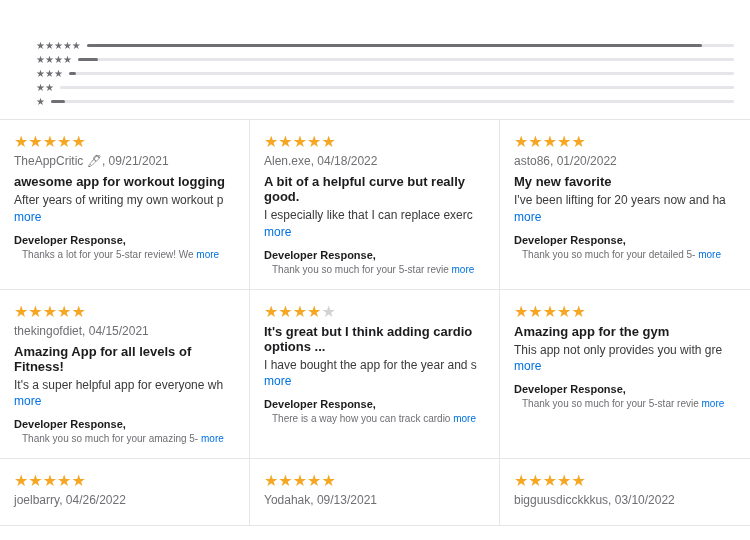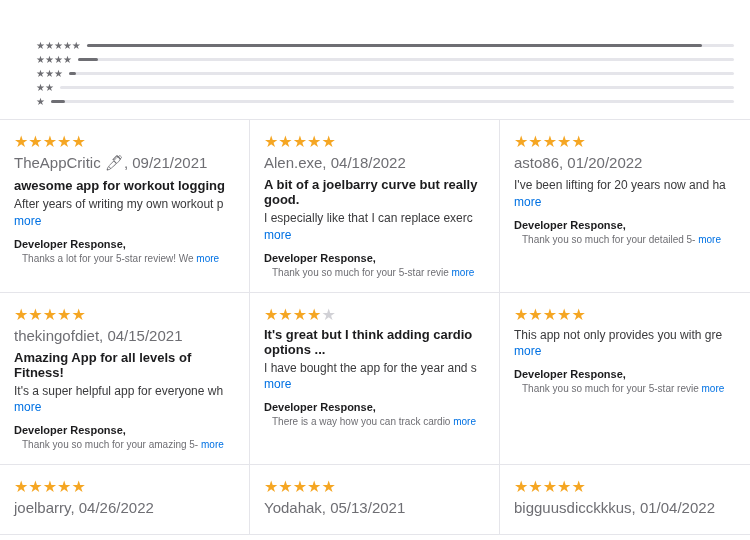--- a/index.html
+++ b/index.html
@@ -18,21 +18,21 @@
     .bars-section { flex: 1; display: flex; flex-direction: column; gap: 3px; padding-top: 4px; }
     .bar-row { display: flex; align-items: center; gap: 6px; }
     .bar-track { flex: 1; background: #e5e5ea; height: 3px; border-radius: 2px; }
     .bar-fill { height: 3px; border-radius: 2px; background: #6e6e73; }
 
     .reviews-grid { display: grid; grid-template-columns: repeat(3, 1fr); gap: 0; border-top: 1px solid #e5e5ea; }
     .review-card { padding: 12px 14px; border-right: 1px solid #e5e5ea; border-bottom: 1px solid #e5e5ea; }
     .review-card:nth-child(3n) { border-right: none; }
 
     .review-stars { font-size: 16px; color: #f5a623; margin-bottom: 3px; }
-    .review-meta { font-size: 15px; color: #6e6e73; margin-bottom: 6px; }
+    .review-meta { font-size: 12px; color: #6e6e73; margin-bottom: 6px; }
     .review-title { font-size: 13px; font-weight: 600; margin-bottom: 3px; }
     .review-body { font-size: 12px; color: #3a3a3c; line-height: 1.4; margin-bottom: 8px; }
     .review-body .more-link { color: #0071e3; cursor: pointer; }
     .dev-response-label { font-size: 11px; font-weight: 600; color: #1c1c1e; margin-bottom: 2px; }
     .dev-response-body { font-size: 10px; color: #6e6e73; line-height: 1.4; margin-left: 8px; }
     .dev-response-body .more-link { color: #0071e3; cursor: pointer; }
   </style>
 </head>
 <body>
 
@@ -90,28 +90,29 @@
     <div class="review-stars"><span style="color:#f5a623;">★</span><span style="color:#f5a623;">★</span><span style="color:#f5a623;">★</span><span style="color:#f5a623;">★</span><span style="color:#f5a623;">★</span></div>
     <div class="review-meta">TheAppCritic 🖊, 09/21/2021</div>
     <div class="review-title">awesome app for workout logging</div>
     <div class="review-body">After years of writing my own workout p <span class="more-link">more</span></div>
     <div class="dev-response-label">Developer Response,</div>
     <div class="dev-response-body">Thanks a lot for your 5-star review! We  <span class="more-link">more</span></div>
   </div>
     <div class="review-card">
     <div class="review-stars"><span style="color:#f5a623;">★</span><span style="color:#f5a623;">★</span><span style="color:#f5a623;">★</span><span style="color:#f5a623;">★</span><span style="color:#f5a623;">★</span></div>
     <div class="review-meta">Alen.exe, 04/18/2022</div>
-    <div class="review-title">A bit of a joelbarry curve but really good.</div>
+    <div class="review-title">A bit of a helpful curve but really good.</div>
     <div class="review-body">I especially like that I can replace exerc <span class="more-link">more</span></div>
     <div class="dev-response-label">Developer Response,</div>
     <div class="dev-response-body">Thank you so much for your 5-star revie <span class="more-link">more</span></div>
   </div>
     <div class="review-card">
     <div class="review-stars"><span style="color:#f5a623;">★</span><span style="color:#f5a623;">★</span><span style="color:#f5a623;">★</span><span style="color:#f5a623;">★</span><span style="color:#f5a623;">★</span></div>
     <div class="review-meta">asto86, 01/20/2022</div>
+    <div class="review-title">My new favorite</div>
     <div class="review-body">I've been lifting for 20 years now and ha <span class="more-link">more</span></div>
     <div class="dev-response-label">Developer Response,</div>
     <div class="dev-response-body">Thank you so much for your detailed 5- <span class="more-link">more</span></div>
   </div>
     <div class="review-card">
     <div class="review-stars"><span style="color:#f5a623;">★</span><span style="color:#f5a623;">★</span><span style="color:#f5a623;">★</span><span style="color:#f5a623;">★</span><span style="color:#f5a623;">★</span></div>
     <div class="review-meta">thekingofdiet, 04/15/2021</div>
     <div class="review-title">Amazing App for all levels of Fitness!</div>
     <div class="review-body">It's a super helpful app for everyone wh <span class="more-link">more</span></div>
     <div class="dev-response-label">Developer Response,</div>
@@ -119,32 +120,33 @@
   </div>
     <div class="review-card">
     <div class="review-stars"><span style="color:#f5a623;">★</span><span style="color:#f5a623;">★</span><span style="color:#f5a623;">★</span><span style="color:#f5a623;">★</span><span style="color:#d1d1d6;">★</span></div>
     <div class="review-title">It's great but I think adding cardio options ...</div>
     <div class="review-body">I have bought the app for the year and s <span class="more-link">more</span></div>
     <div class="dev-response-label">Developer Response,</div>
     <div class="dev-response-body">There is a way how you can track cardio <span class="more-link">more</span></div>
   </div>
     <div class="review-card">
     <div class="review-stars"><span style="color:#f5a623;">★</span><span style="color:#f5a623;">★</span><span style="color:#f5a623;">★</span><span style="color:#f5a623;">★</span><span style="color:#f5a623;">★</span></div>
+    <div class="review-title">Amazing app for the gym</div>
     <div class="review-body">This app not only provides you with gre <span class="more-link">more</span></div>
     <div class="dev-response-label">Developer Response,</div>
     <div class="dev-response-body">Thank you so much for your 5-star revie <span class="more-link">more</span></div>
   </div>
     <div class="review-card">
     <div class="review-stars"><span style="color:#f5a623;">★</span><span style="color:#f5a623;">★</span><span style="color:#f5a623;">★</span><span style="color:#f5a623;">★</span><span style="color:#f5a623;">★</span></div>
     <div class="review-meta">joelbarry, 04/26/2022</div>
 
   </div>
     <div class="review-card">
     <div class="review-stars"><span style="color:#f5a623;">★</span><span style="color:#f5a623;">★</span><span style="color:#f5a623;">★</span><span style="color:#f5a623;">★</span><span style="color:#f5a623;">★</span></div>
-    <div class="review-meta">Yodahak, 05/13/2021</div>
+    <div class="review-meta">Yodahak, 09/13/2021</div>
 
   </div>
     <div class="review-card">
     <div class="review-stars"><span style="color:#f5a623;">★</span><span style="color:#f5a623;">★</span><span style="color:#f5a623;">★</span><span style="color:#f5a623;">★</span><span style="color:#f5a623;">★</span></div>
-    <div class="review-meta">bigguusdicckkkus, 01/04/2022</div>
+    <div class="review-meta">bigguusdicckkkus, 03/10/2022</div>
 
   </div>
   </div>
 
 </body></html>

